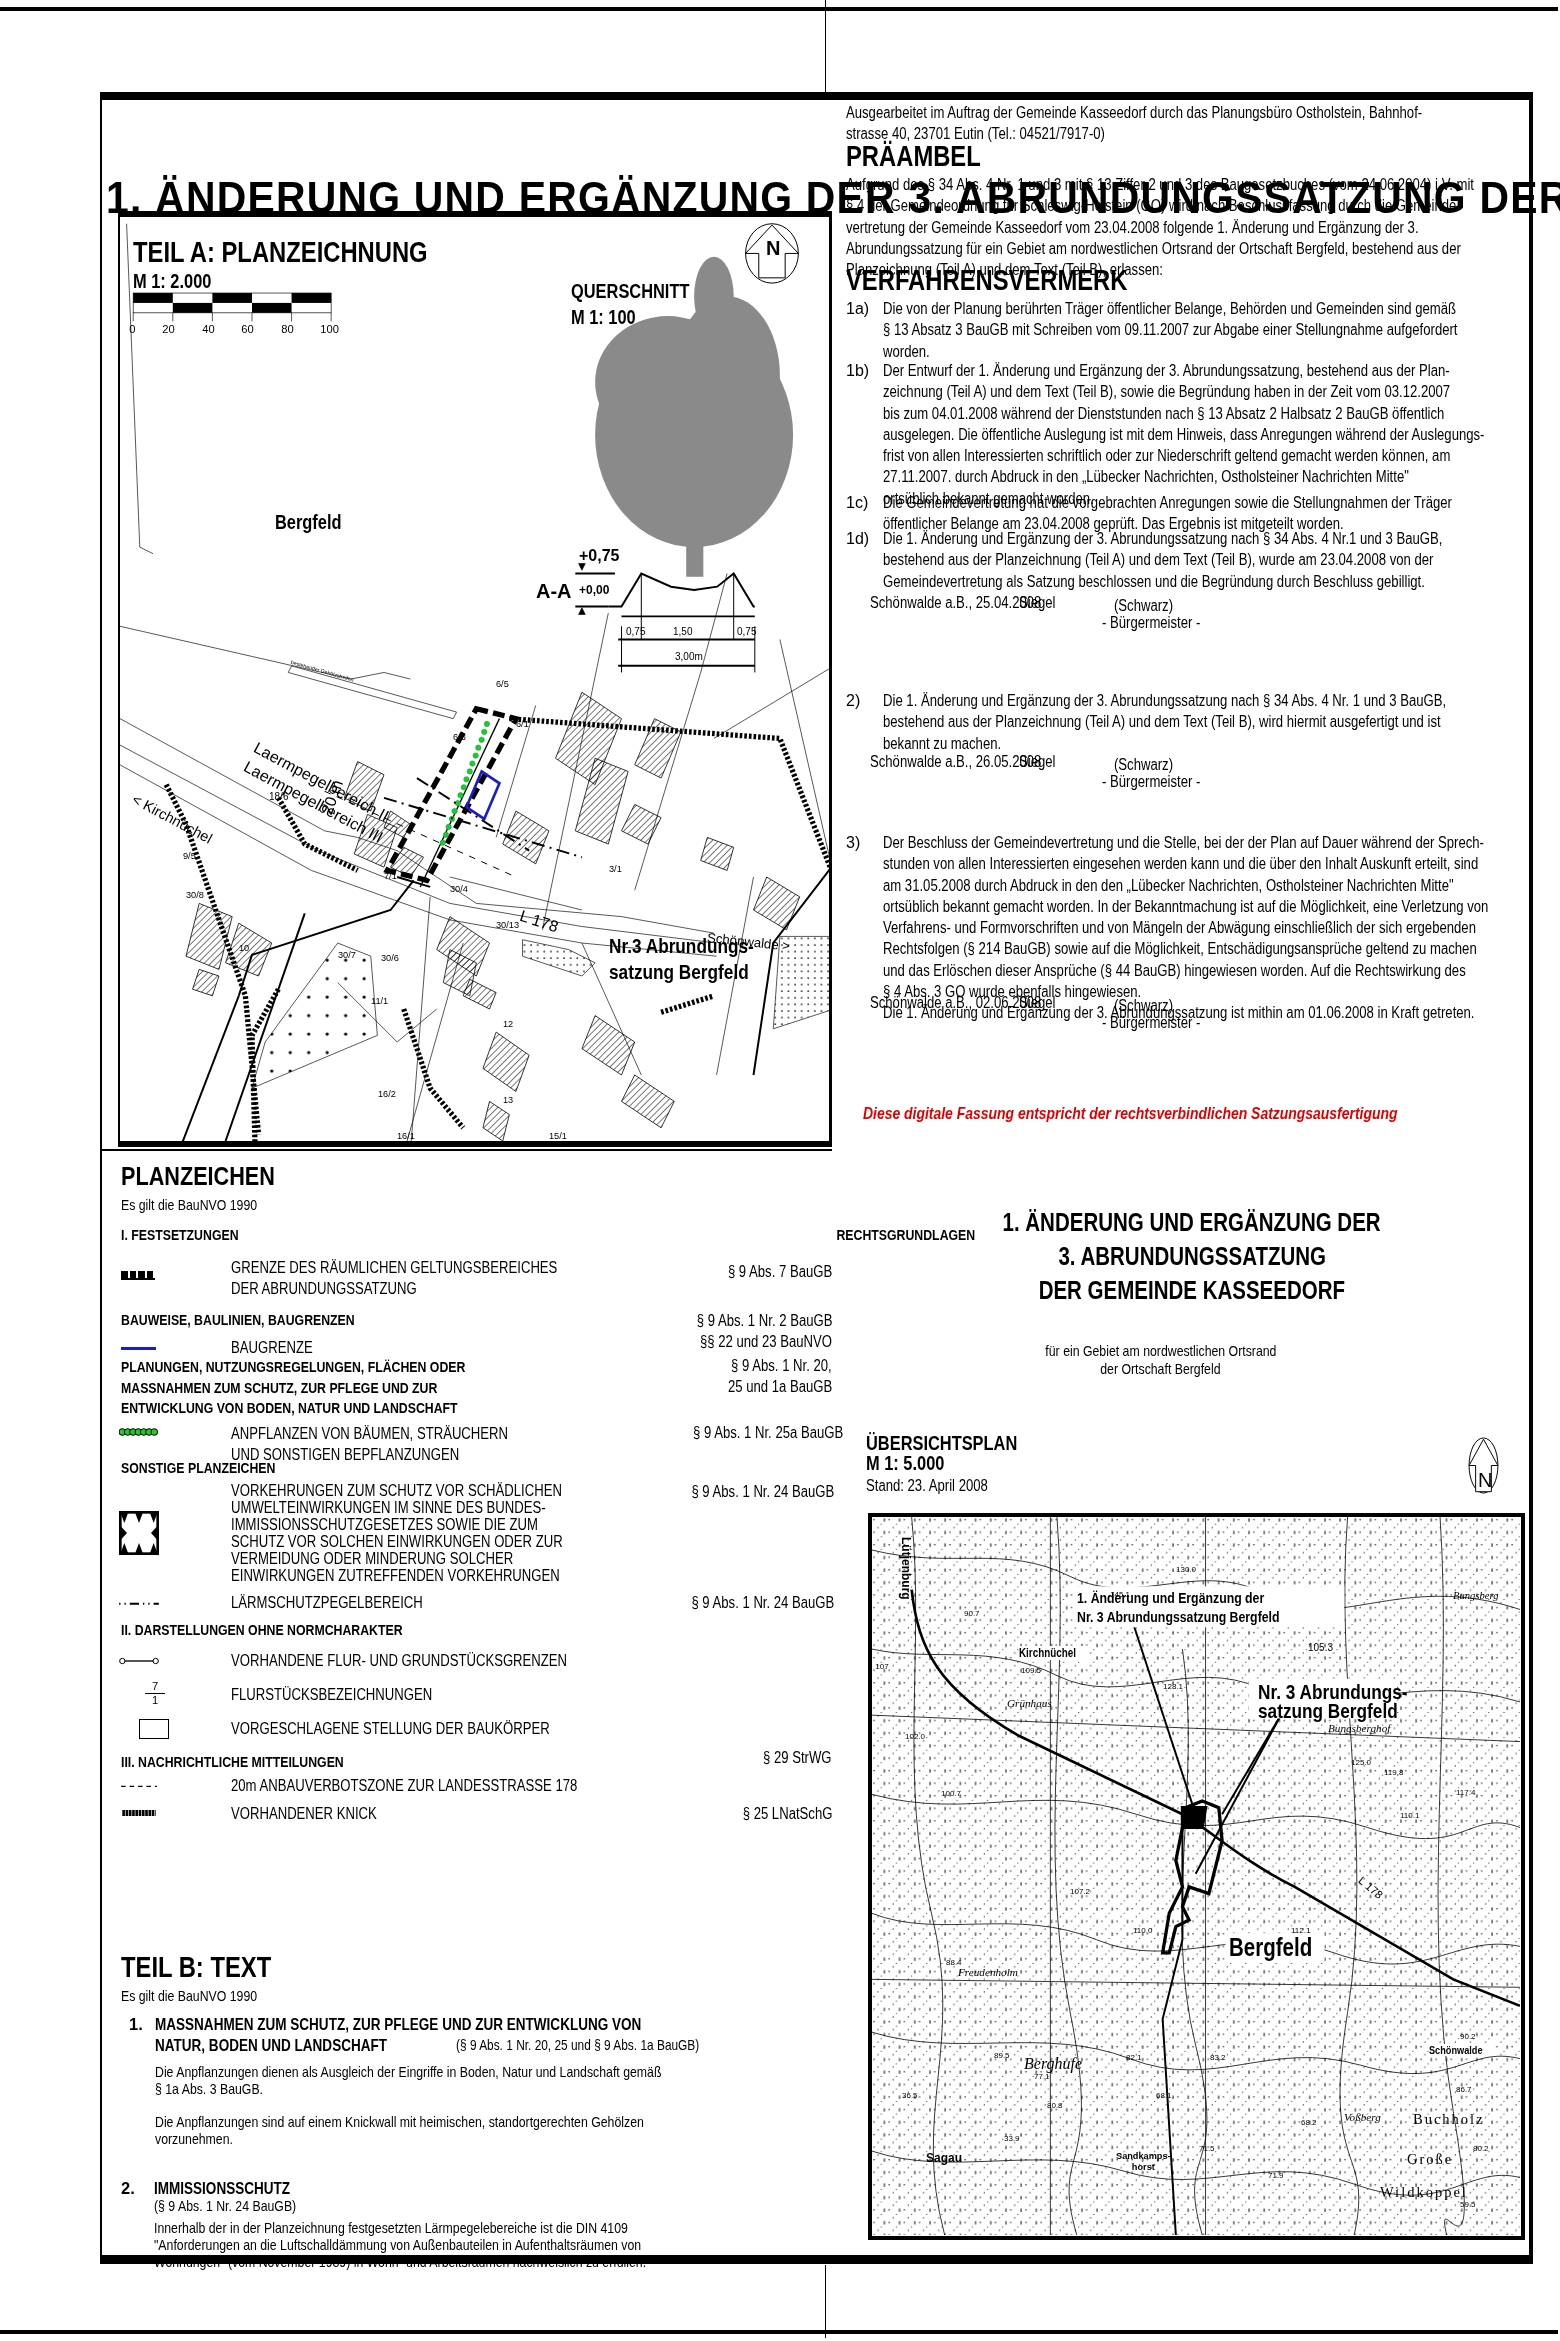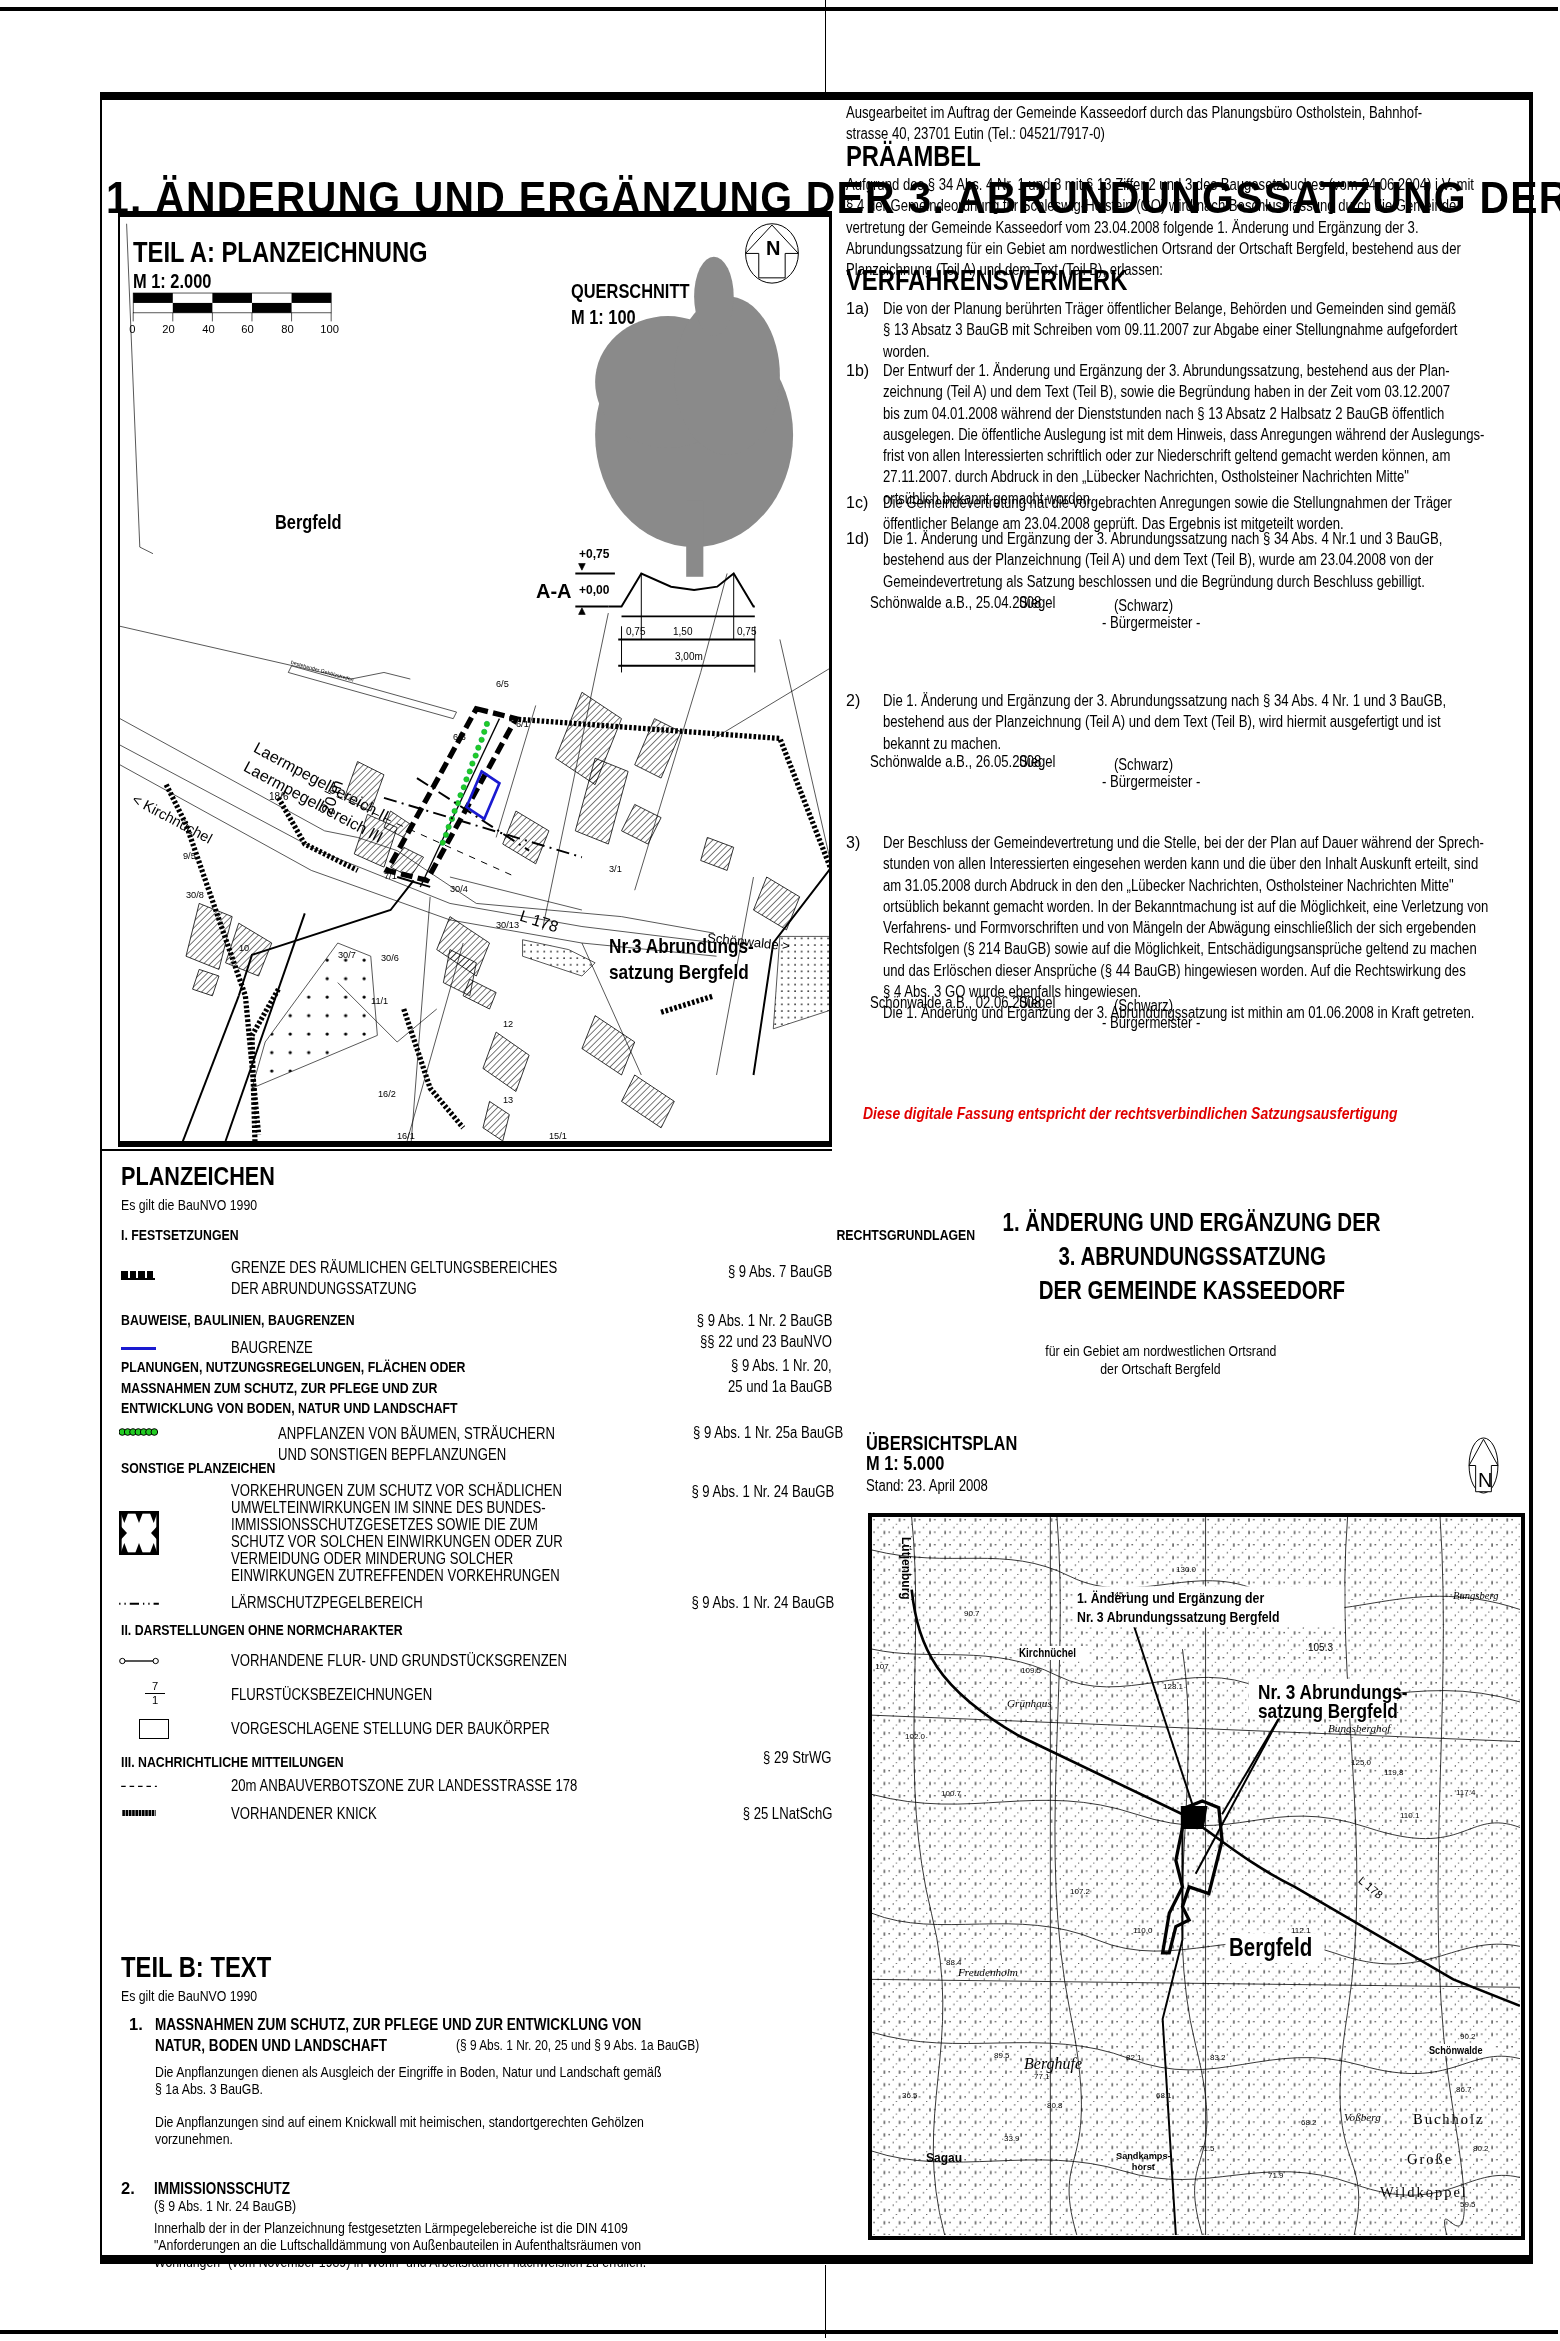--- a/index.html
+++ b/index.html
@@ -208,21 +208,21 @@
     <span class="abs" style="left:33px">20</span>
     <span class="abs" style="left:73px">40</span>
     <span class="abs" style="left:112px">60</span>
     <span class="abs" style="left:152px">80</span>
     <span class="abs" style="left:191px">100</span>
   </div>
   <div class="abs h-big" style="left:646px;top:20px;font-size:20px;">N</div>
   <div class="abs h-big" style="left:451px;top:63px;font-size:20px;"><span class="cond">QUERSCHNITT</span></div>
   <div class="abs h-big" style="left:451px;top:89px;font-size:20px;"><span class="cond">M 1: 100</span></div>
   <div class="abs h-big" style="left:416px;top:363px;font-size:20px;">A-A</div>
-  <div class="abs bold" style="left:459px;top:330px;font-size:12px;">+0,75</div>
+  <div class="abs bold" style="left:459px;top:330px;font-size:16px;">+0,75</div>
   <div class="abs bold" style="left:459px;top:366px;font-size:12px;">+0,00</div>
   <div class="abs" style="left:506px;top:409px;font-size:10px;">0,75</div>
   <div class="abs" style="left:553px;top:409px;font-size:10px;">1,50</div>
   <div class="abs" style="left:617px;top:409px;font-size:10px;">0,75</div>
   <div class="abs" style="left:555px;top:434px;font-size:10px;">3,00m</div>
   <div class="abs h-big" style="left:155px;top:294px;font-size:20px;"><span class="cond">Bergfeld</span></div>
   <div class="abs" style="left:172px;top:442px;font-size:5.3px;transform:rotate(16deg);transform-origin:left top;">bestehender Gehölzstreifen</div>
   <div class="abs" style="left:139px;top:522px;font-size:16px;transform:rotate(28deg);transform-origin:left top;">Laermpegelbereich II</div>
   <div class="abs" style="left:129px;top:541px;font-size:16px;transform:rotate(28deg);transform-origin:left top;">Laermpegelbereich III</div>
   <div class="abs" style="left:198px;top:594px;font-size:16px;transform:rotate(-70deg);transform-origin:left top;">20 m</div>
@@ -393,21 +393,21 @@
   <g fill="#22cc22" stroke="#000" stroke-width="1.5">
     <circle cx="5" cy="9" r="5"></circle>
       <circle cx="13" cy="9" r="5"></circle>
       <circle cx="21" cy="9" r="5"></circle>
       <circle cx="29" cy="9" r="5"></circle>
       <circle cx="37" cy="9" r="5"></circle>
       <circle cx="45" cy="9" r="5"></circle>
       <circle cx="53" cy="9" r="5"></circle>
   </g>
 </svg>
-<div class="legend-row" style="left:231px;top:1424px;margin-left:47px;">
+<div class="legend-row" style="left:231px;top:1424px;">
   <div><span class="cond">ANPFLANZEN VON BÄUMEN, STRÄUCHERN</span></div>
   <div><span class="cond">UND SONSTIGEN BEPFLANZUNGEN</span></div>
 </div>
 <div class="legend-row right" style="left:660px;width:172px;top:1423px;"><span class="cond" style="transform-origin:right top">§ 9 Abs. 1 Nr. 25a BauGB</span></div>
 
 <div class="abs bold" style="left:121px;top:1459px;font-size:15px;"><span class="cond">SONSTIGE PLANZEICHEN</span></div>
 
 <svg class="abs" style="left:119px;top:1511px;" width="40" height="44" viewBox="0 0 60 66">
   <rect x="2" y="2" width="56" height="62" fill="#fff" stroke="#000" stroke-width="4"></rect>
   <polygon points="2,2 14,2 8,18" fill="#000"></polygon>

